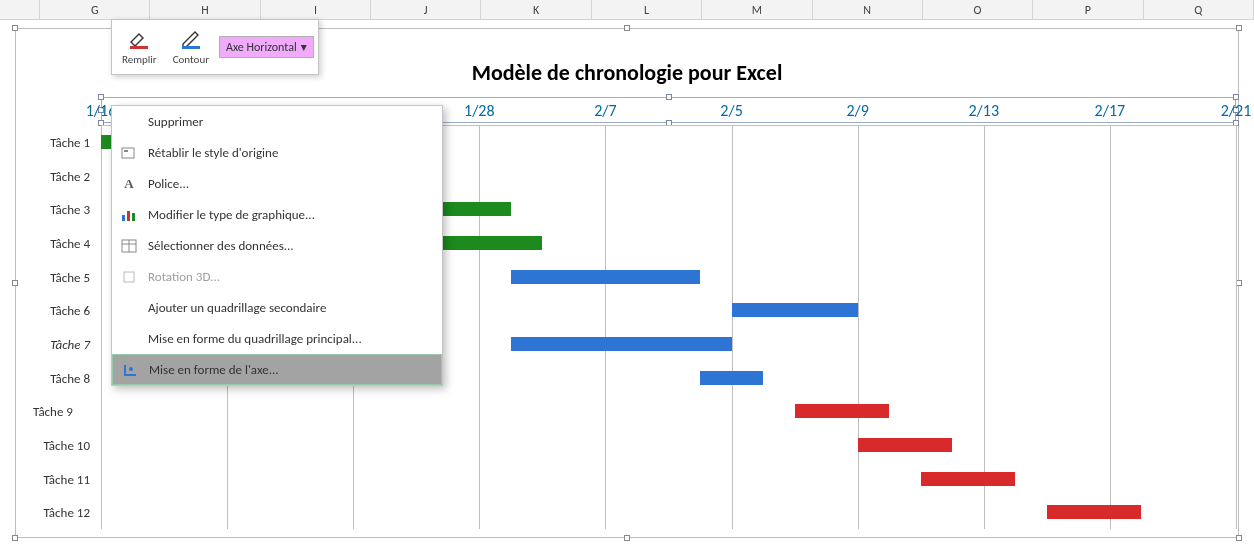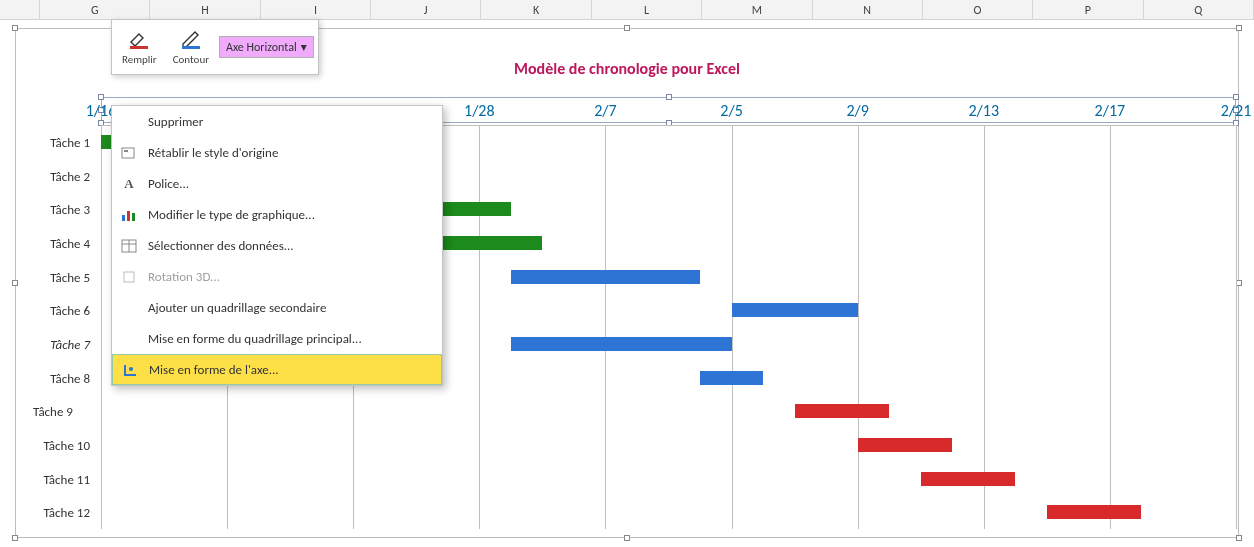--- a/index.html
+++ b/index.html
@@ -18,21 +18,21 @@
   .handle-tm { left: 50%; top: -4px; margin-left: -3px; }
   .handle-bm { left: 50%; bottom: -4px; margin-left: -3px; }
   .handle-ml { top: 50%; left: -4px; margin-top: -3px; }
   .handle-mr { top: 50%; right: -4px; margin-top: -3px; }
 
   .mini-toolbar { position: absolute; left: 95px; top: -10px; background: #fff; border: 1px solid #c4c4c4; box-shadow: 2px 2px 6px rgba(0,0,0,.2); display: flex; align-items: center; height: 56px; padding: 2px 4px; gap: 4px; z-index: 20; }
   .tb-btn { display: flex; flex-direction: column; align-items: center; font-size: 11px; color: #444; padding: 2px 6px; cursor: default; }
   .tb-btn .ico { width: 22px; height: 22px; margin-bottom: 2px; display: flex; align-items: center; justify-content: center; }
   .tb-axis { border: 1px solid #b0b0b0; background: #f0abfc; font-size: 12px; padding: 3px 6px; display: flex; align-items: center; gap: 4px; }
 
-  .chart-title { position: absolute; top: 30px; left: 0; right: 0; text-align: center; font-size: 16px; font-weight: 700; color: #be185d; }
+  .chart-title { position: absolute; top: 30px; left: 0; right: 0; text-align: center; font-size: 22px; font-weight: 700; color: #000000; }
 
   .axis-box { position: absolute; left: 85px; top: 68px; width: 1135px; height: 26px; border: 1px solid #9aa9c6; background: #fff; }
   .axis-handle { position: absolute; width: 6px; height: 6px; border: 1px solid #7a88a6; background: #fff; }
   .ah-tl { left: -4px; top: -4px; }
   .ah-tr { right: -4px; top: -4px; }
   .ah-bl { left: -4px; bottom: -4px; }
   .ah-br { right: -4px; bottom: -4px; }
   .ah-tm { left: 50%; top: -4px; margin-left:-3px; }
   .ah-bm { left: 50%; bottom: -4px; margin-left:-3px; }
   .ah-ml { top: 50%; left:-4px; margin-top:-3px; }
@@ -49,21 +49,21 @@
   .task-label { position: absolute; right: 0; font-size: 13px; color: #333; transform: translateY(-50%); text-align: right; width: 78px; padding-right: 4px; }
 
   .bar { position: absolute; height: 14px; }
   .bar.green { background: #1c8a1c; }
   .bar.blue  { background: #2e74d4; }
   .bar.red   { background: #d82a2a; }
 
   .context-menu { position: absolute; left: 95px; top: 76px; width: 332px; background: #fff; border: 1px solid #c4c4c4; box-shadow: 3px 3px 8px rgba(0,0,0,.25); z-index: 30; }
   .cm-item { display: flex; align-items: center; gap: 10px; height: 31px; padding: 0 10px 0 8px; font-size: 13px; color: #333; }
   .cm-item.disabled { color: #a0a0a0; }
-  .cm-item.highlight { background: #fde047; border: 1px solid #96c9a8; height: 31px; }
+  .cm-item.highlight { background: #a3a3a3; border: 1px solid #96c9a8; height: 31px; }
   .cm-icon { width: 18px; height: 18px; display: flex; align-items: center; justify-content: center; font-size: 13px; color: #555; }
 </style>
 </head>
 <body>
 
 <div class="col-headers">
   <div class="col-header"></div>
   <div class="col-header">G</div>
   <div class="col-header">H</div>
   <div class="col-header">I</div>

